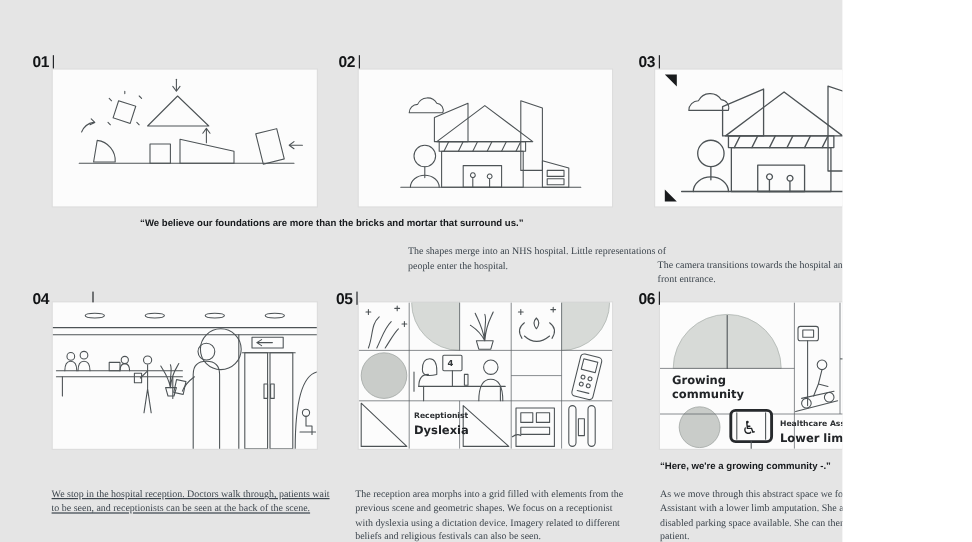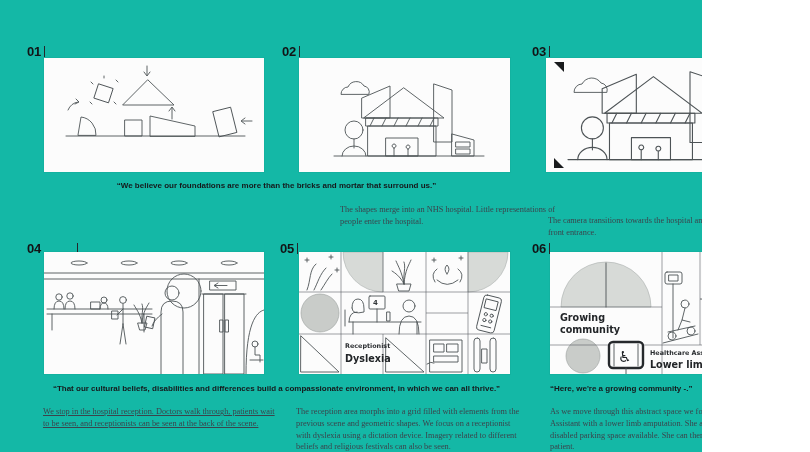--- a/index.html
+++ b/index.html
@@ -1,16 +1,16 @@
 <!DOCTYPE html>
 <html><head>
 <meta charset="utf-8">
 <style>
   html,body{margin:0;padding:0;}
-  .stage{position:relative;width:702px;height:452px;background:#14b8a6;overflow:hidden;
+  .stage{position:relative;width:702px;height:452px;background:#e5e5e5;overflow:hidden;
          font-family:"Liberation Sans",sans-serif;}
   .abs{position:absolute;}
   .panel-num{display:flex;align-items:center;gap:3px;
              font:700 13px/1 "Liberation Sans",sans-serif;color:#121416;letter-spacing:-0.3px;}
   .num-bar{width:1.5px;height:11px;background:#24262a;}
   .frame{background:#fcfcfc;box-shadow:0 0 0 1px rgba(0,0,0,0.03);}
   .caption{font-family:"Liberation Serif",serif;font-size:8.3px;line-height:1.42;color:#3b444c;}
   .quote{font:700 8px/1.3 "Liberation Sans",sans-serif;color:#15181b;white-space:nowrap;}
   .quote.center{text-align:center;}
   .inlabel-sm{font:700 6.4px "DejaVu Sans",sans-serif;fill:#2a2d30;}
@@ -327,21 +327,20 @@
         <line x1="76" y1="116" x2="76" y2="122" class="ln"></line>
       </g>
       <foreignObject x="10" y="60" width="95" height="32">
         <div xmlns="http://www.w3.org/1999/xhtml" style="font:700 9.6px/1.25 'DejaVu Sans',sans-serif;color:#222528;">Growing community</div>
       </foreignObject>
       <text class="inlabel-sm" x="100" y="103">Healthcare Assistant</text>
       <text class="inlabel-lg" x="100" y="116">Lower limb amputation</text>
     </svg>
   </div>
 
-  <div class="abs quote center" style="left:43px;top:384px;width:467px;">“That our cultural beliefs, disabilities and differences build a compassionate environment, in which we can all thrive.”</div>
 
   <div class="abs quote" style="left:550px;top:384px;width:232px;">“Here, we're a growing community -.”</div>
 
   <div class="abs caption" style="left:43px;top:406px;width:232px;text-decoration:underline;">We stop in the hospital reception. Doctors walk through, patients wait to be seen, and receptionists can be seen at the back of the scene.</div>
   <div class="abs caption" style="left:296px;top:406px;width:228px;">The reception area morphs into a grid filled with elements from the previous scene and geometric shapes. We focus on a receptionist with dyslexia using a dictation device. Imagery related to different beliefs and religious festivals can also be seen.</div>
   <div class="abs caption" style="left:550px;top:406px;width:234px;">As we move through this abstract space we focus on a Healthcare Assistant with a lower limb amputation. She arrives to work and has a disabled parking space available. She can then be seen speaking to a patient.</div>
 
 </div>
 
 </body></html>

